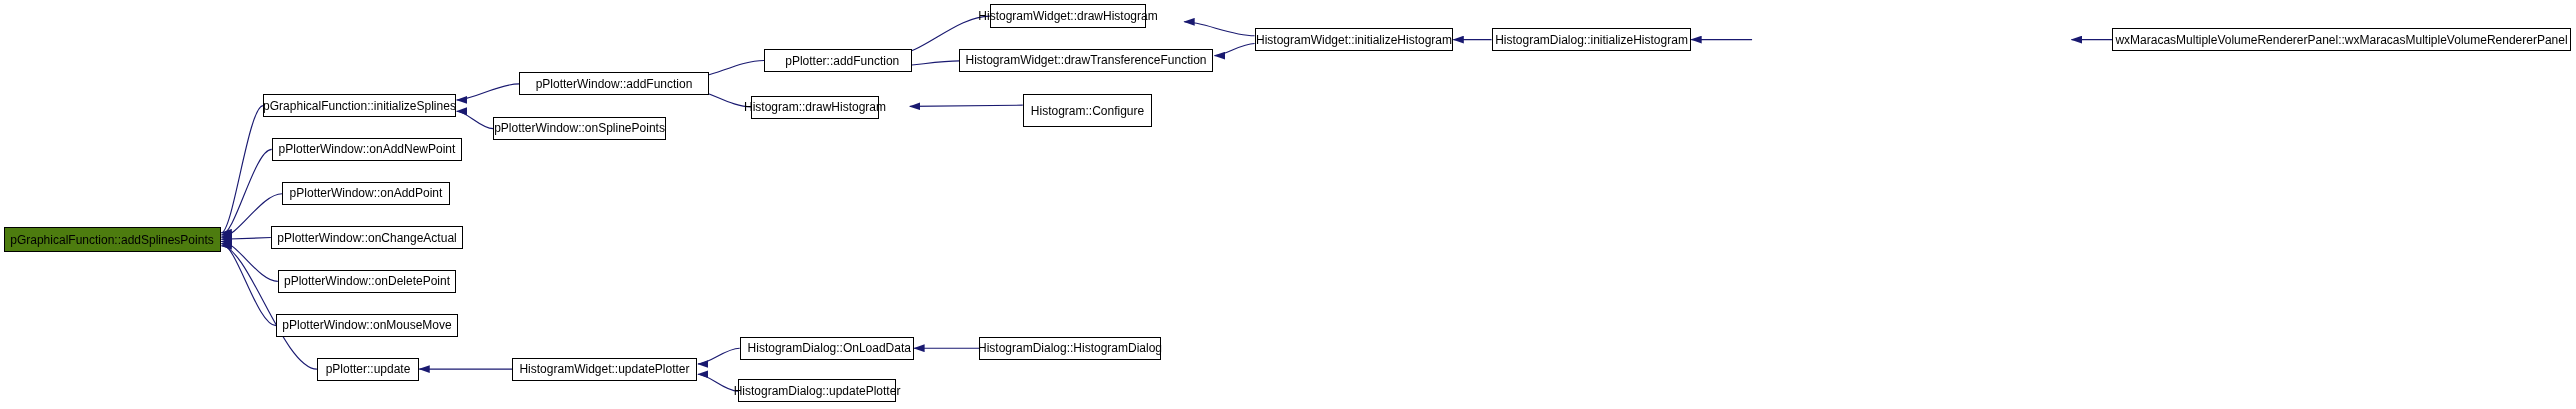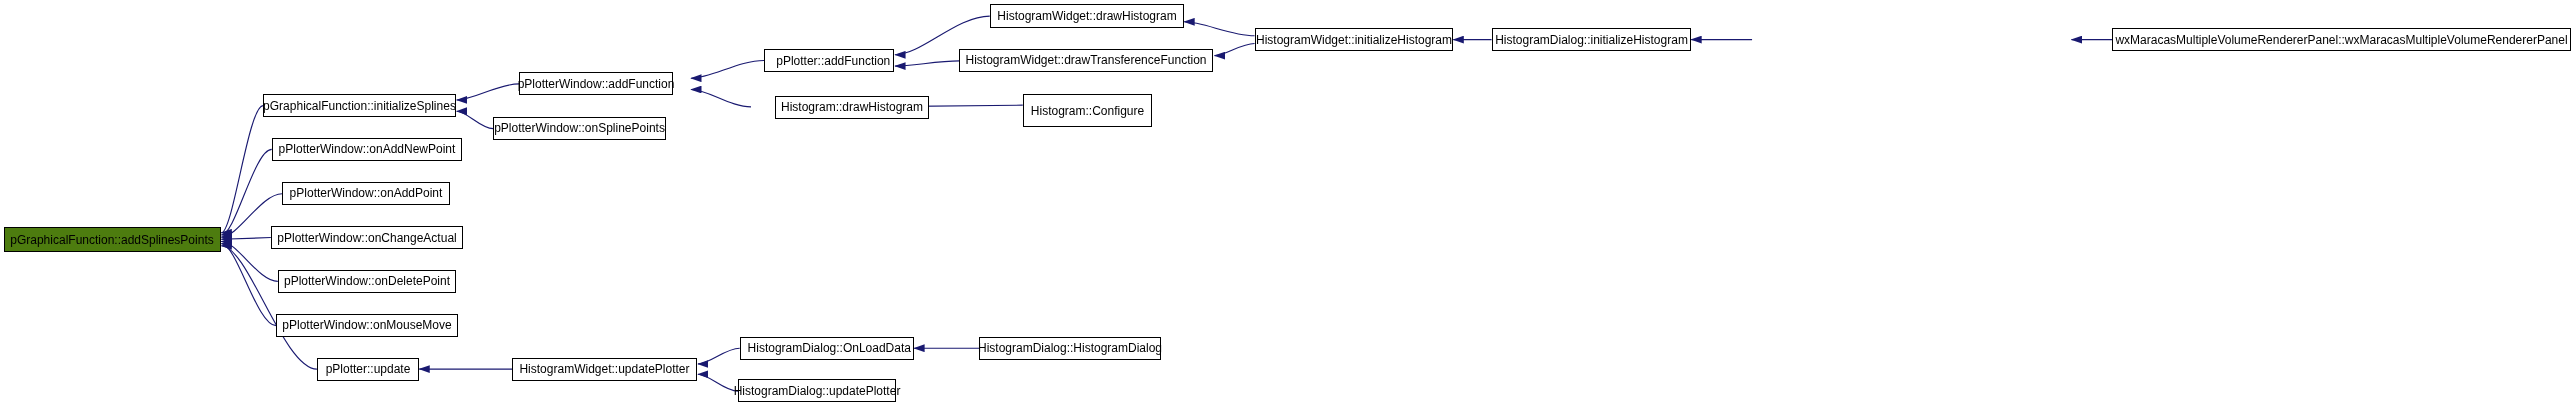--- a/index.html
+++ b/index.html
@@ -77,28 +77,28 @@
       <path d="M1128,401 L1053,401" fill="none" stroke="#191970" stroke-width="1.3" marker-end="url(#arrow)"></path>
     </svg>
     <div class="graph-node current" style="left: 3.5px; top: 227px; width: 217px; height: 25px;">pGraphicalFunction::addSplinesPoints</div>
     <div class="graph-node" style="left: 263px; top: 94px; width: 193px; height: 23.4px;">pGraphicalFunction::initializeSplines</div>
     <div class="graph-node" style="left: 272px; top: 138px; width: 190px; height: 22.6px;">pPlotterWindow::onAddNewPoint</div>
     <div class="graph-node" style="left: 282px; top: 182px; width: 168px; height: 22.6px;">pPlotterWindow::onAddPoint</div>
     <div class="graph-node" style="left: 271px; top: 226px; width: 192px; height: 23.4px;">pPlotterWindow::onChangeActual</div>
     <div class="graph-node" style="left: 278px; top: 270px; width: 178px; height: 22.6px;">pPlotterWindow::onDeletePoint</div>
     <div class="graph-node" style="left: 276px; top: 314px; width: 182px; height: 22.6px;">pPlotterWindow::onMouseMove</div>
     <div class="graph-node" style="left: 317px; top: 358px; width: 102px; height: 22.6px;">pPlotter::update</div>
-    <div class="graph-node" style="left: 519px; top: 72px; width: 154px; height: 23.4px;">pPlotterWindow::addFunction</div>
+    <div class="graph-node" style="left: 519px; top: 72px; width: 190px; height: 23.4px;">pPlotterWindow::addFunction</div>
     <div class="graph-node" style="left: 493px; top: 117px; width: 173px; height: 22.6px;">pPlotterWindow::onSplinePoints</div>
     <div class="graph-node" style="left: 512px; top: 358px; width: 185px; height: 22.6px;">HistogramWidget::updatePlotter</div>
-    <div class="graph-node" style="left: 764px; top: 49px; width: 130px; height: 23.4px; padding-left: 12px;">pPlotter::addFunction</div>
-    <div class="graph-node" style="left: 751px; top: 96px; width: 154px; height: 22.6px; margin-left: 24px;">Histogram::drawHistogram</div>
+    <div class="graph-node" style="left: 764px; top: 49px; width: 148px; height: 23.4px; padding-left: 12px;">pPlotter::addFunction</div>
+    <div class="graph-node" style="left: 751px; top: 96px; width: 128px; height: 22.6px;">Histogram::drawHistogram</div>
     <div class="graph-node" style="left: 740px; top: 337px; width: 174px; height: 22.6px; padding-left: 8px;">HistogramDialog::OnLoadData</div>
     <div class="graph-node" style="left: 738px; top: 379px; width: 158px; height: 23.4px;">HistogramDialog::updatePlotter</div>
-    <div class="graph-node" style="left: 990px; top: 4.3px; width: 194px; height: 23.4px;">HistogramWidget::drawHistogram</div>
+    <div class="graph-node" style="left: 990px; top: 4.3px; width: 156px; height: 23.4px;">HistogramWidget::drawHistogram</div>
     <div class="graph-node" style="left: 959px; top: 49px; width: 254px; height: 22.6px;">HistogramWidget::drawTransferenceFunction</div>
     <div class="graph-node" style="left: 1023px; top: 94px; width: 129px; height: 33px;">Histogram::Configure</div>
     <div class="graph-node" style="left: 979px; top: 337px; width: 182px; height: 22.6px;">HistogramDialog::HistogramDialog</div>
     <div class="graph-node" style="left: 1255px; top: 28px; width: 198px; height: 23.4px;">HistogramWidget::initializeHistogram</div>
     <div class="graph-node" style="left: 1492px; top: 28px; width: 199px; height: 23.4px;">HistogramDialog::initializeHistogram</div>
     <div class="graph-node" style="left: 2112px; top: 28px; width: 459px; height: 23.4px;">wxMaracasMultipleVolumeRendererPanel::wxMaracasMultipleVolumeRendererPanel</div>
   </div>
 
 
 </body></html>

